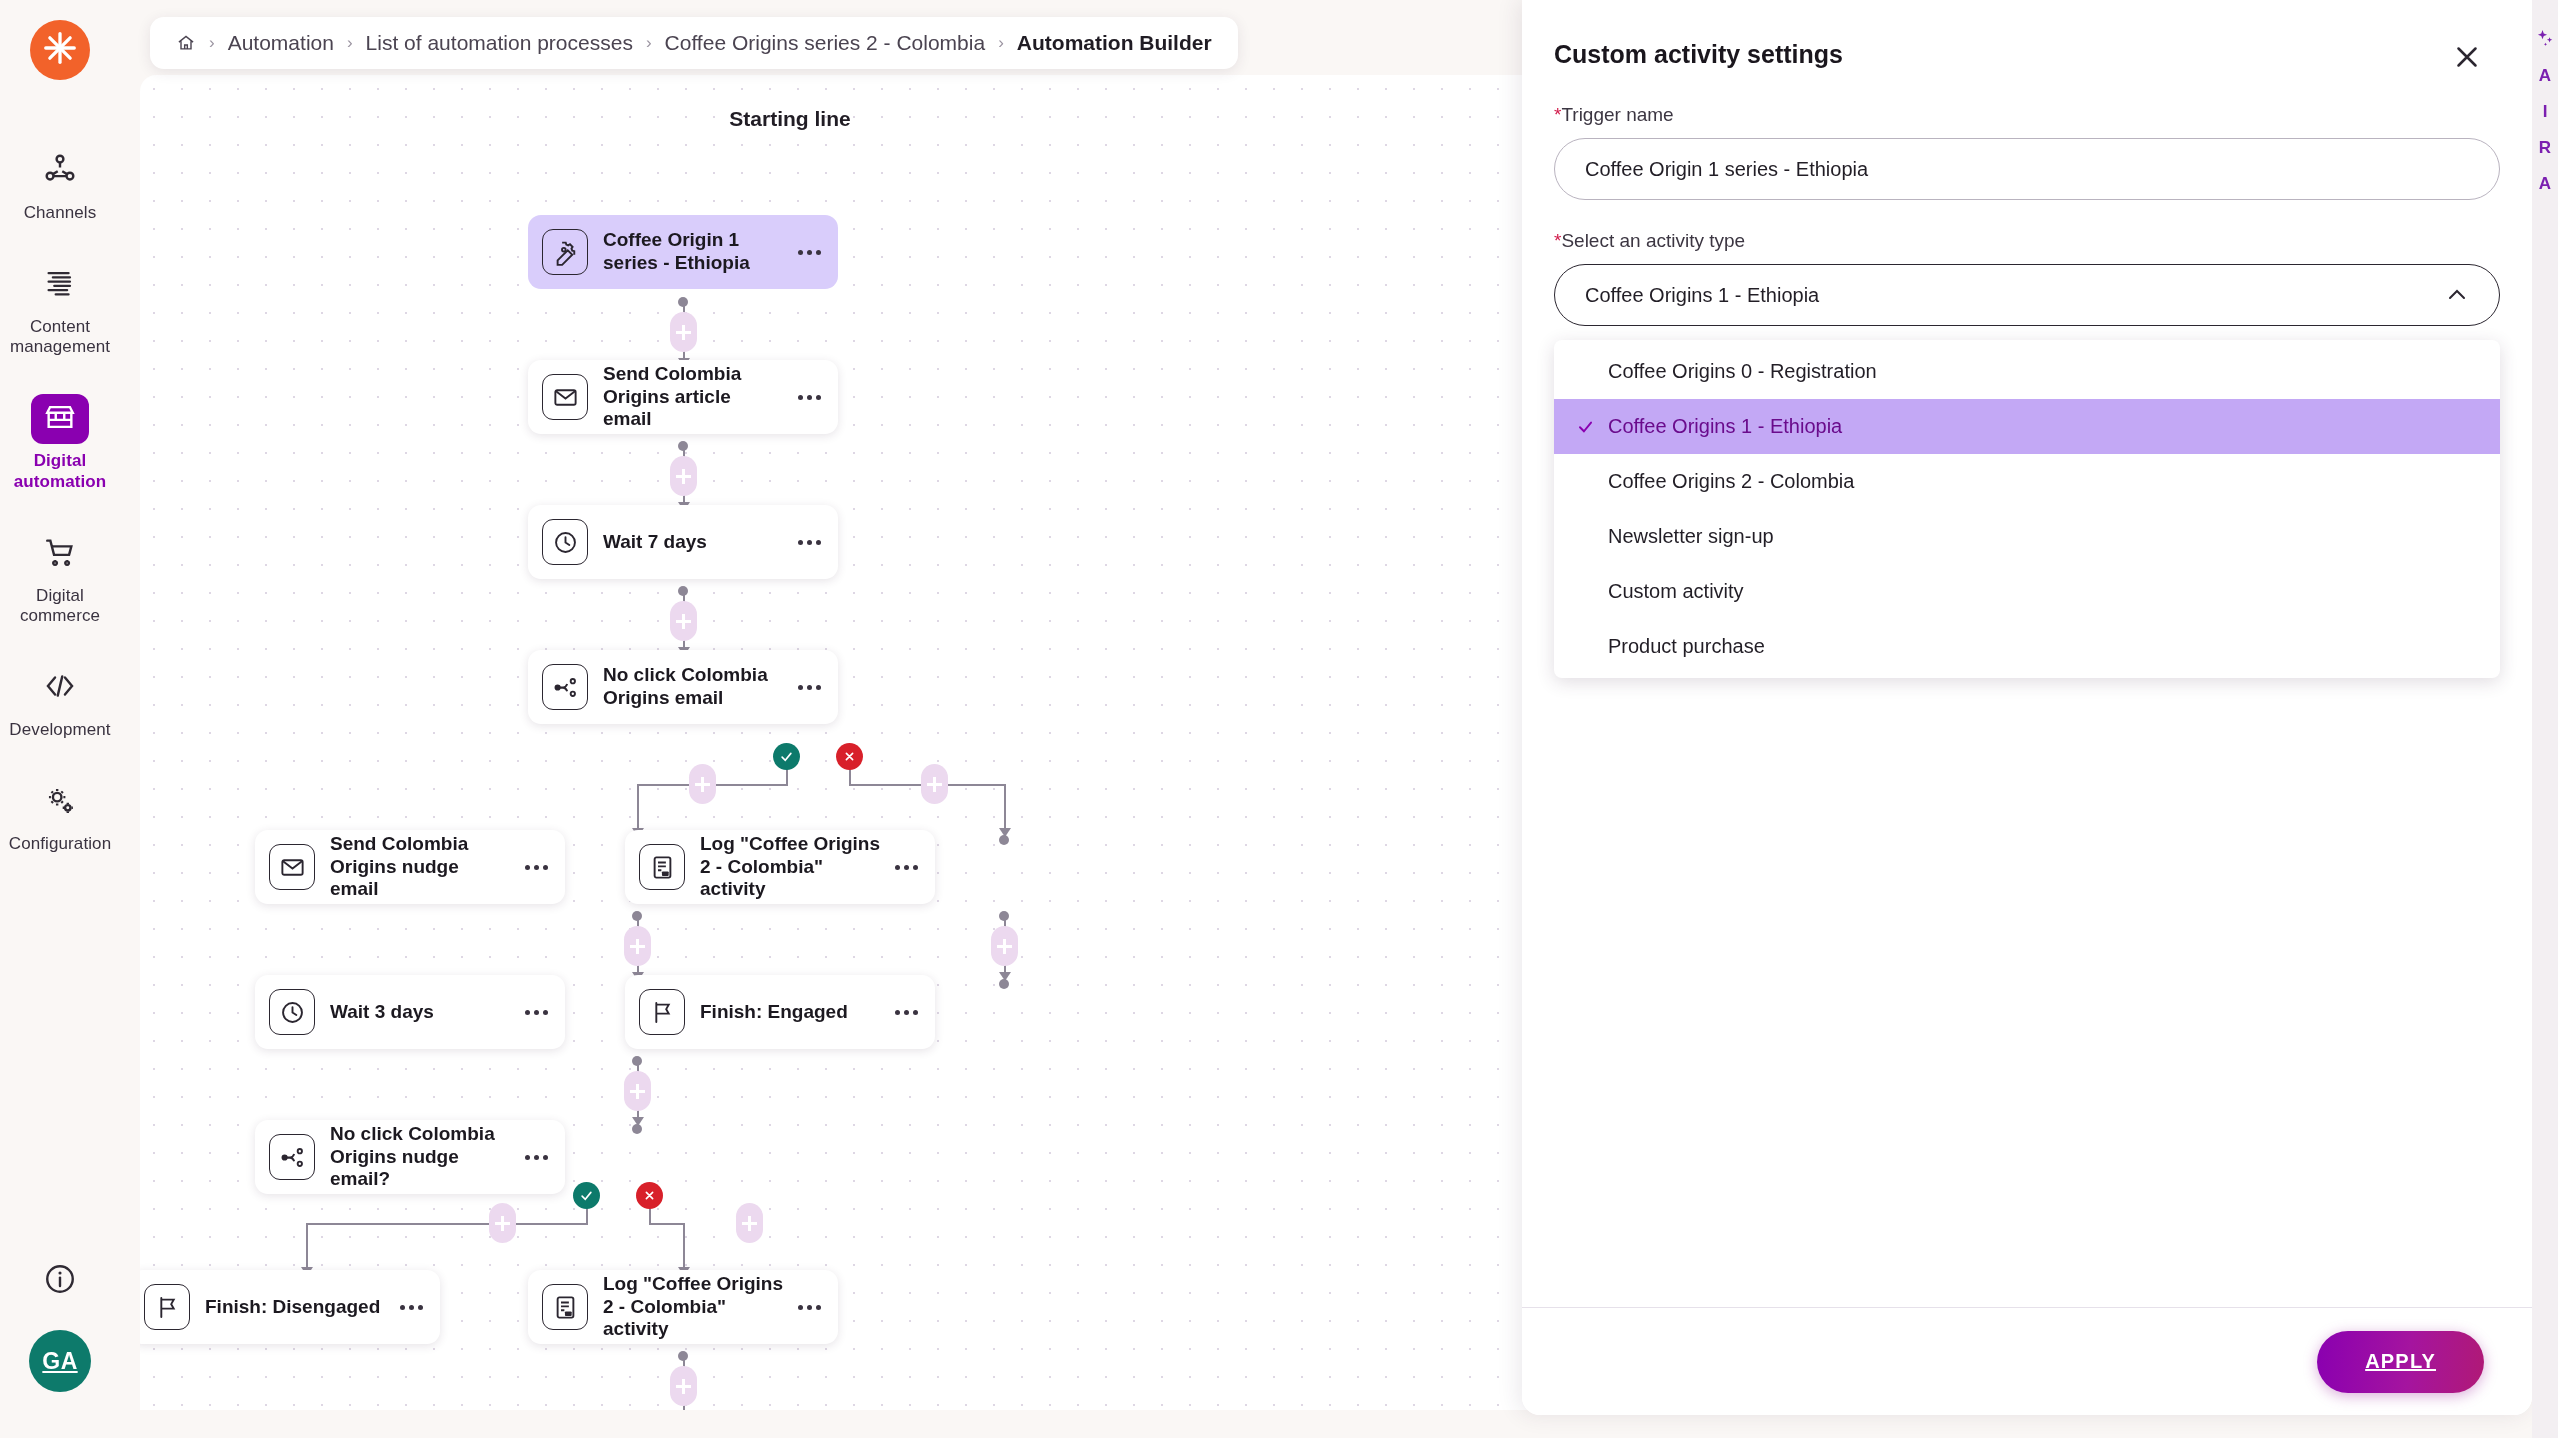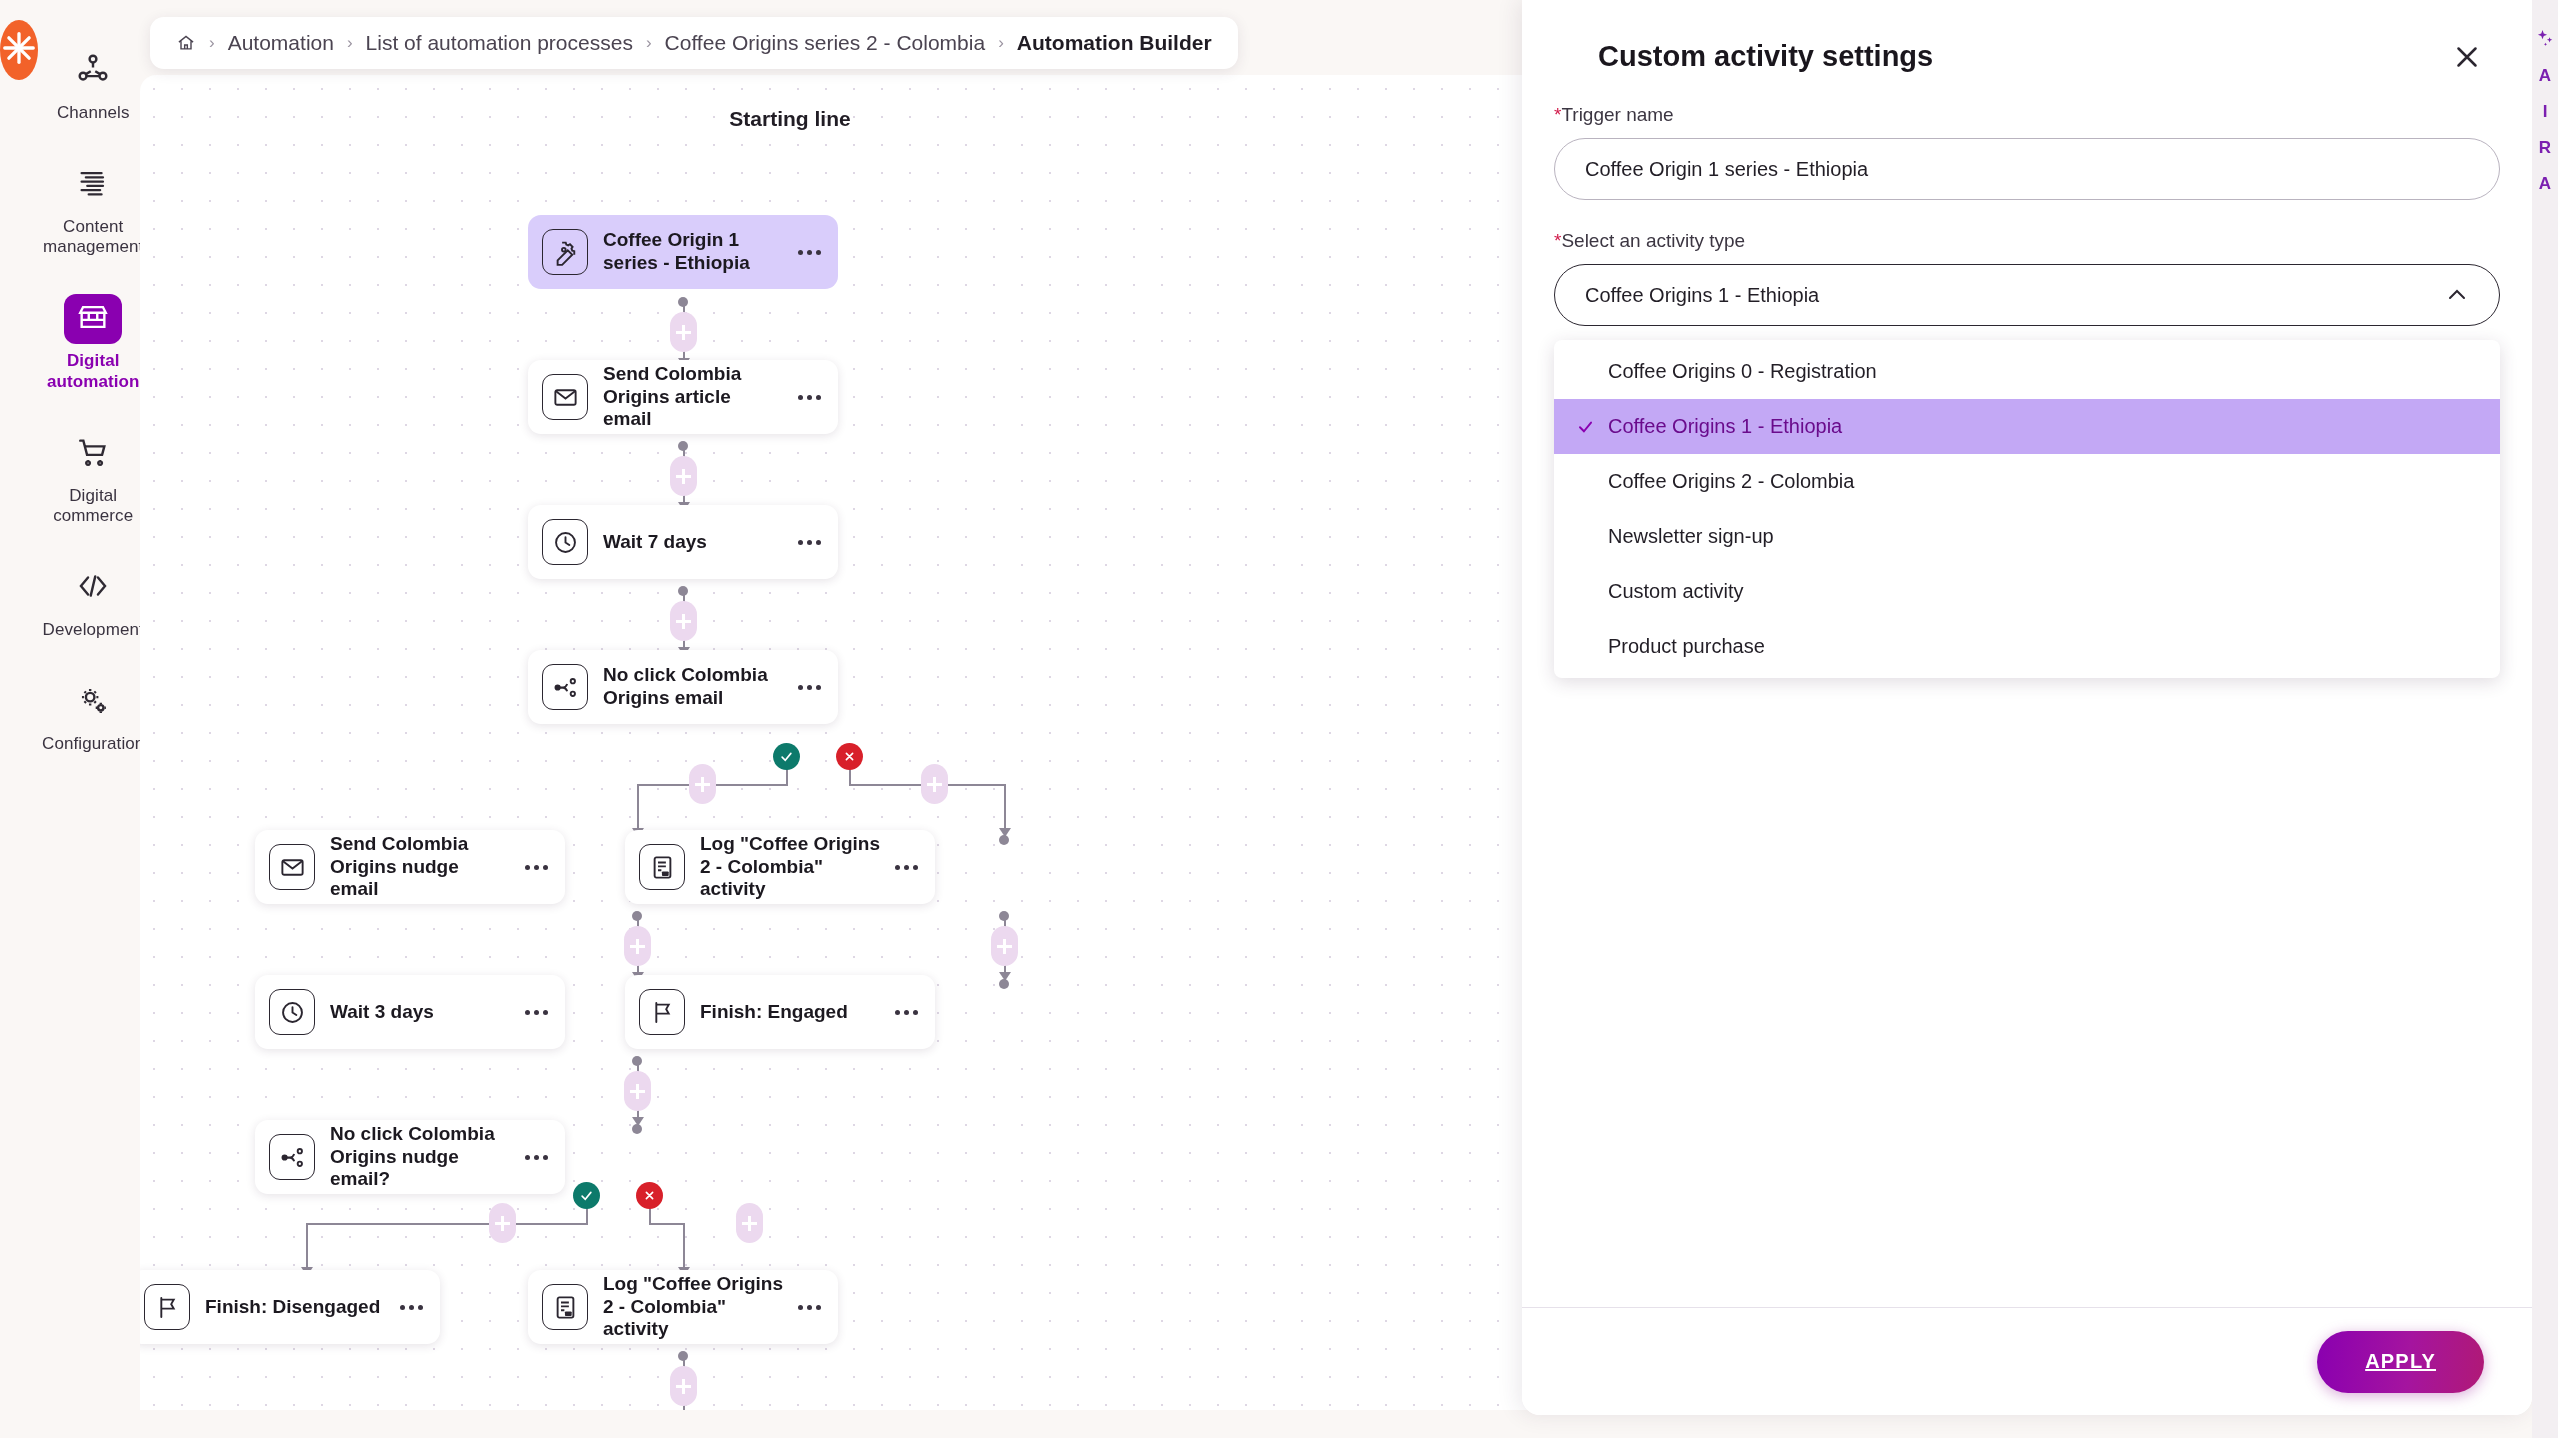--- a/index.html
+++ b/index.html
@@ -9,21 +9,21 @@
     background: #faf7f5;
     overflow: hidden;
   }
   #app { position: relative; width: 2558px; height: 1438px; }
 
   
   .rail {
     position: absolute; left: 0; top: 0;
     width: 120px; height: 1438px;
     background: #faf7f5;
-    display: flex; flex-direction: row; 
+    display: flex; flex-direction: column; align-items: center; gap: 20px;
   }
   .logo {
     width: 60px; height: 60px; margin-top: 20px;
     border-radius: 50%;
     background: #f2622a;
     display: flex; align-items: center; justify-content: center;
   }
   .logo svg { width: 38px; height: 38px; }
   .rail-items { margin-top: 36px; width: 100%; display: flex; flex-direction: column; align-items: center; }
   .rail-item {
@@ -140,21 +140,21 @@
     width: 1010px; height: 1415px;
     background: #fff;
     border-bottom-left-radius: 18px; border-bottom-right-radius: 18px;
     box-shadow: -4px 0 22px rgba(60,40,70,.10);
     z-index: 10; overflow: hidden;
   }
   .panel-head {
     padding: 40px 48px 0 32px;
     display: flex; align-items: flex-start; justify-content: space-between;
   }
-  .panel-title { font-size: 29px; font-weight: 700; color: #1a161d; margin-left: 44px; }
+  .panel-title { font-size: 25px; font-weight: 700; color: #1a161d; }
   .close-btn { width: 34px; height: 34px; cursor: pointer; }
   .close-btn svg { width: 34px; height: 34px; stroke: #2b2630; stroke-width: 1.8; fill: none; }
   .panel-body { padding: 30px 32px 0 32px; }
   .field-label { font-size: 19px; color: #3c3642; margin-bottom: 12px; }
   .req { color: #d11a4a; }
   .input-box {
     height: 62px; border: 1.5px solid #b9b3bf; border-radius: 31px;
     display: flex; align-items: center; padding: 0 30px;
     font-size: 20px; color: #221e26; background: #fff; cursor: text;
   }

